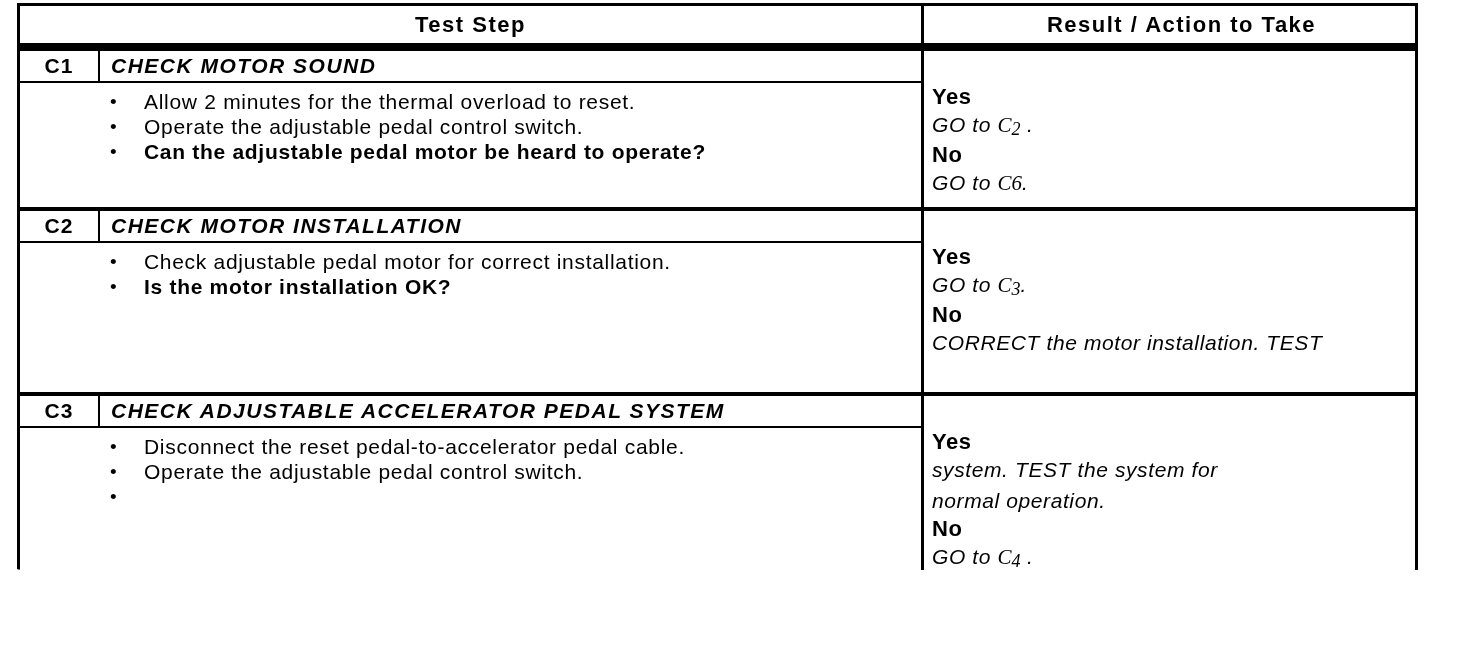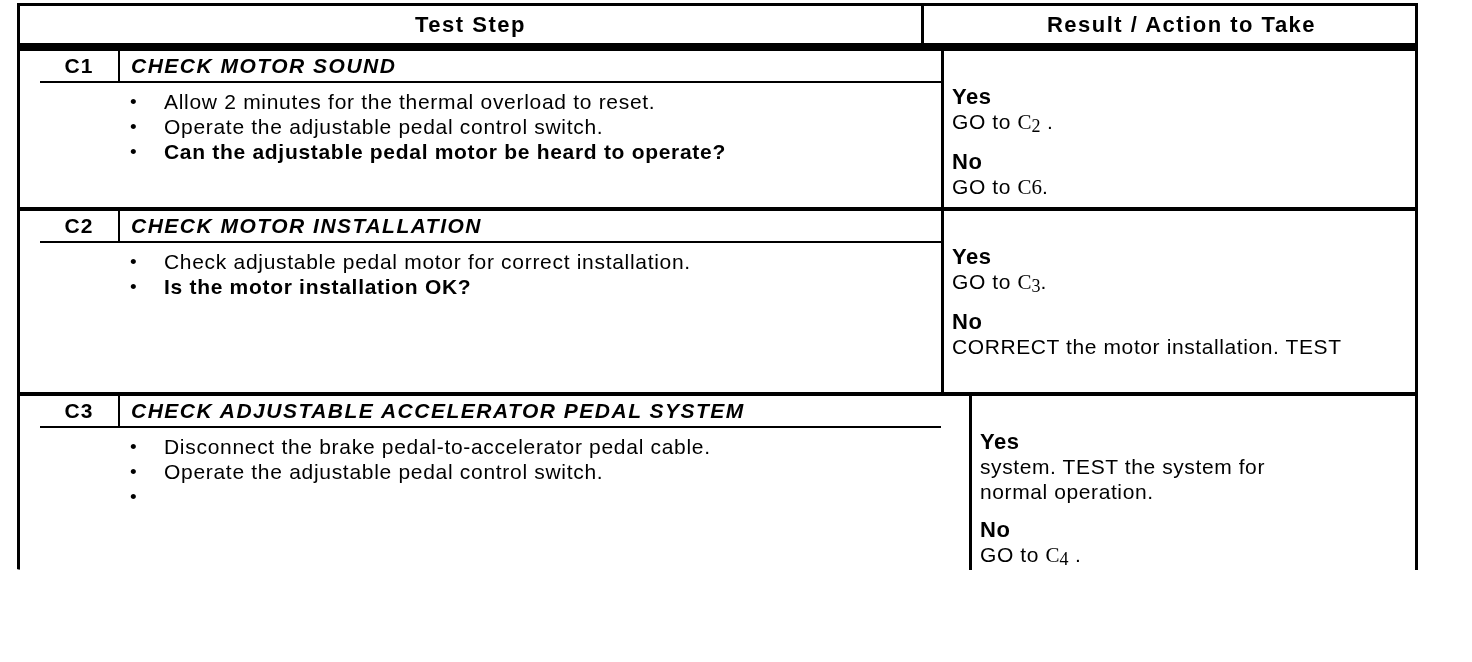--- a/index.html
+++ b/index.html
@@ -13,25 +13,25 @@
   }
   .row{display:grid;grid-template-columns:901px 1fr;}
   
   .hdr-row{border-bottom:4px solid #000;}
   .hdr-cell{
     height:37px;display:flex;align-items:center;justify-content:center;
     font-weight:bold;font-size:22px;letter-spacing:1.5px;
   }
   .hdr-cell.rcol{border-left:3px solid #000;padding-left:24px;}
   
-  .sec{border-top:4px solid #000;padding-left:20px;}
+  .sec{border-top:4px solid #000;}
   .sec:first-of-type{border-top:none;}
   .sec-c1{min-height:156px;}
   .sec-c2{min-height:181px;}
-  .sec-c3{min-height:200px;gap:28px;}
+  .sec-c3{min-height:200px;}
   .left-col{box-sizing:border-box;}
   .title-row{
     display:grid;grid-template-columns:80px 1fr;
     height:30px;border-bottom:2px solid #000;
   }
   .id-cell{
     border-right:2px solid #000;display:flex;align-items:center;justify-content:center;
     font-weight:bold;font-size:21px;letter-spacing:1px;
   }
   .title-cell{
@@ -41,22 +41,22 @@
   .bullets{padding:6px 0 0 88px;}
   .bullet{display:flex;line-height:25px;font-size:21px;letter-spacing:0.7px;white-space:nowrap;}
   .bullet .dot{width:34px;flex:0 0 34px;padding-left:2px;font-size:19px;}
   .bullet.bold .btext{font-weight:bold;}
   
   .result-col{
     border-left:3px solid #000;box-sizing:border-box;
     padding:33px 8px 6px 8px;
   }
   .verdict{font-weight:bold;font-size:22px;line-height:25px;letter-spacing:0.5px;}
-  .action-line{font-size:21px;line-height:25px;letter-spacing:0.6px;white-space:nowrap;}
-  .result-block + .result-block{margin-top:13px;}
+  .action-line{font-size:21px;line-height:31px;letter-spacing:0.6px;white-space:nowrap;font-style:italic;}
+  .result-block + .result-block{}
   .step-ref{font-family:"Liberation Serif",serif;letter-spacing:0;}
   .step-ref .dig{font-size:18px;position:relative;top:3px;}
   .step-ref .dig.tall{font-size:21px;top:0;}
 </style>
 </head>
 <body>
 
 <div class="page">
   <div class="tbl">
 
@@ -129,21 +129,21 @@
 
     <div class="row sec sec-c3">
       <div class="left-col">
         <div class="title-row">
           <div class="id-cell">C3</div>
           <div class="title-cell">CHECK ADJUSTABLE ACCELERATOR PEDAL SYSTEM</div>
         </div>
         <div class="bullets">
           <div class="bullet">
               <span class="dot">•</span>
-              <span class="btext">Disconnect the brake pedal-to-accelerator pedal cable.</span>
+              <span class="btext">Disconnect the reset pedal-to-accelerator pedal cable.</span>
             </div>
           <div class="bullet">
               <span class="dot">•</span>
               <span class="btext">Operate the adjustable pedal control switch.</span>
             </div>
           <div class="bullet bold">
               <span class="dot">•</span>
             </div>
         </div>
       </div>

